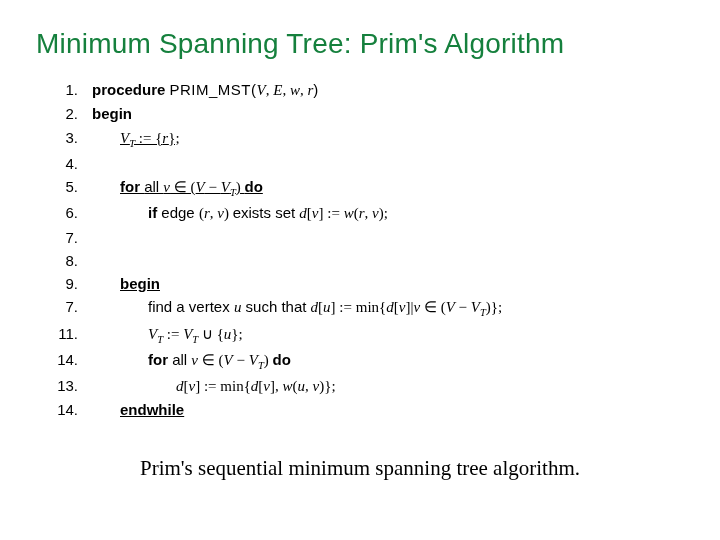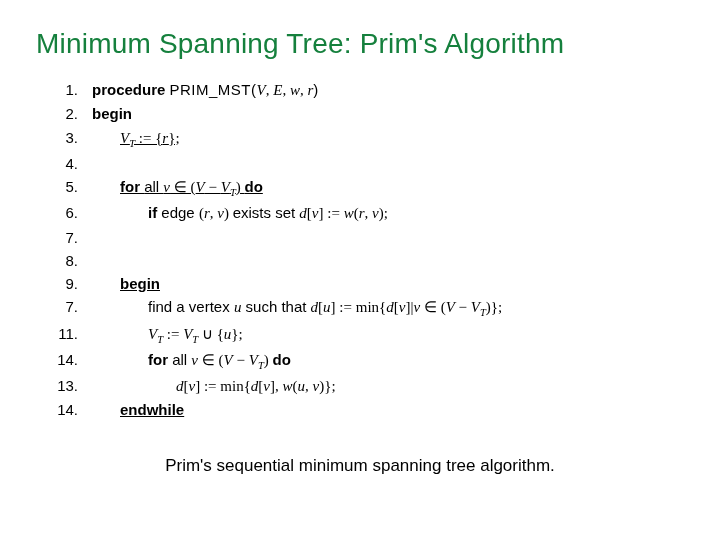--- a/index.html
+++ b/index.html
@@ -10,21 +10,21 @@
   .num{width:34px;text-align:right;padding-right:14px;font-family:Arial,sans-serif;color:#000;}
   .body{font-family:Arial,sans-serif;}
   .kw{font-family:Arial,sans-serif;font-weight:bold;}
   .sc{font-family:Arial,sans-serif;letter-spacing:0.5px;margin-top:43px;}
   .m{font-family:'Times New Roman',serif;}
   .i{font-style:italic;}
   .sub{font-size:0.7em;vertical-align:sub;font-style:italic;}
   .ind1{padding-left:28px;text-decoration:underline;}
   .ind2{padding-left:56px;}
   .ind3{padding-left:84px;}
-  .caption{text-align:center;font-size:17px;margin-top:34px;font-family:Liberation Sans, sans-serif;}
+  .caption{text-align:center;font-size:21px;margin-top:34px;font-family:Liberation Serif, serif;}
 </style>
 </head>
 <body>
 
 <div class="slide">
   <h1 class="title">Minimum Spanning Tree: Prim's Algorithm</h1>
   <div class="algo" id="algo">
       <div class="line">
         <span class="num">1.</span>
         <span class="body "><span class="kw">procedure </span><span class="sc">PRIM_MST(</span><span class="m i">V</span><span class="m">, </span><span class="m i">E</span><span class="m">, </span><span class="m i">w</span><span class="m">, </span><span class="m i">r</span><span class="sc">)</span></span>

